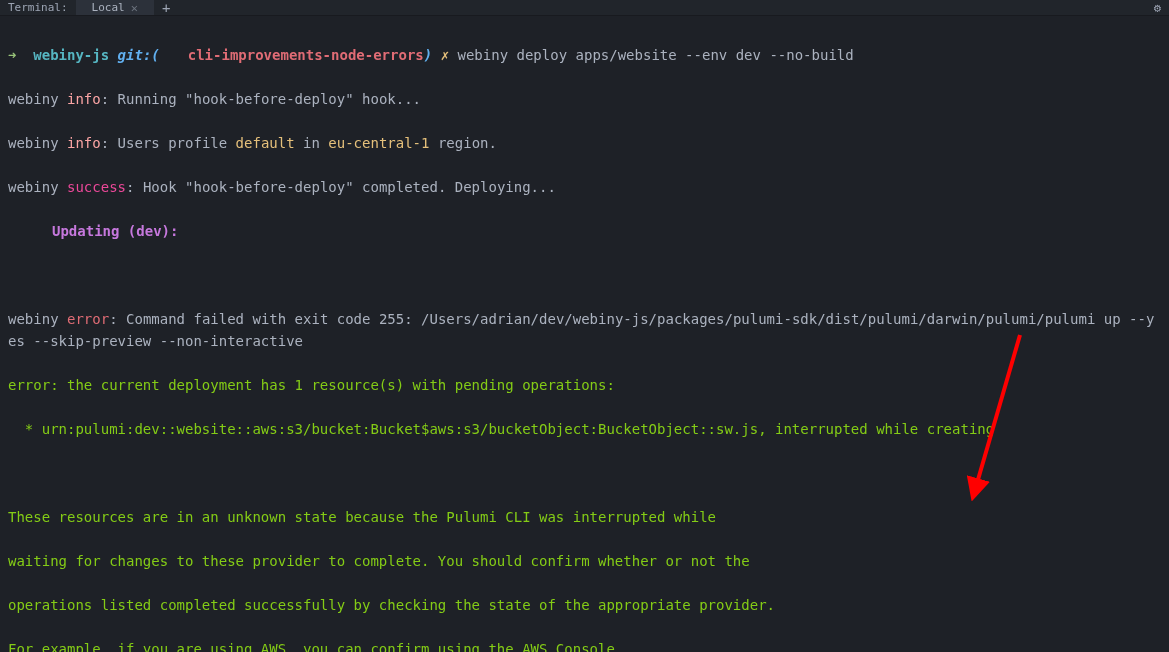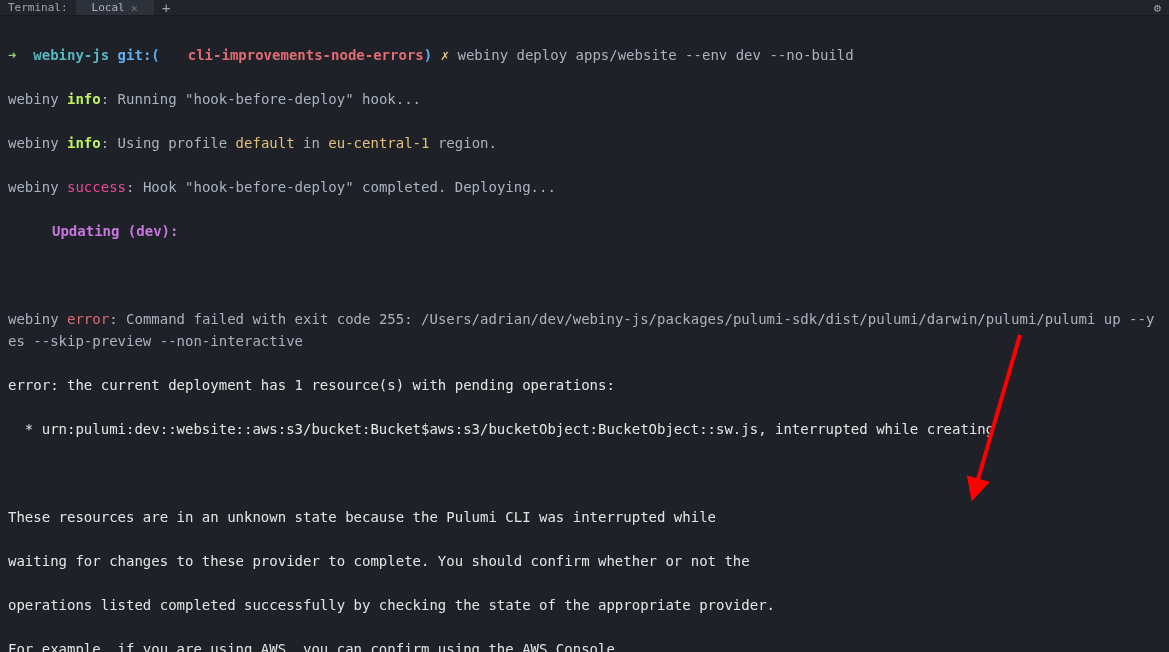--- a/index.html
+++ b/index.html
@@ -51,30 +51,30 @@
   font-size: 12px;
 }
 .terminal {
   padding: 6px 8px;
   line-height: 22px;
   white-space: pre-wrap;
   word-break: break-all;
 }
 .arrow-prompt { color: #98c379; }
 .dir { color: #56b6c2; font-weight: bold; }
-.git-label { color: #61afef; font-weight: bold; }
+.git-label { color: #61afef; font-weight: bold; font-style: italic; }
 .branch { color: #e06c75; font-weight: bold; margin-left: 28px; }
 .x-mark { color: #e5c07b; font-weight: bold; }
 .cmd { color: #abb2bf; }
-.info { color: #bef264; font-weight: bold; }
+.info { color: #fca5a5; }
 .success { color: #ec4899; margin-top: 47px; }
 .error { color: #e06c75; }
 .highlight-yellow { color: #e5c07b; }
 .updating { color: #c678dd; font-weight: bold; margin-left: 44px; }
-.dimmed { color: #e5e5e5; }
+.dimmed { color: #84cc16; }
 .red-arrow {
   position: absolute;
   top: 330px;
   left: 960px;
   pointer-events: none;
 }
 </style>
 </head>
 <body>
 
@@ -84,21 +84,21 @@
     <span>Local</span>
     <span class="tab-close">✕</span>
   </div>
   <span class="tab-plus">+</span>
   <span class="gear">⚙</span>
 </div>
 
 <div class="terminal">
 <div><span class="arrow-prompt">➜</span>  <span class="dir">webiny-js</span> <span class="git-label">git:(</span><span class="branch">cli-improvements-node-errors</span><span class="git-label">)</span> <span class="x-mark">✗</span> <span class="cmd">webiny deploy apps/website --env dev --no-build</span></div>
 <div><span>webiny </span><span class="info">info</span><span>: Running "hook-before-deploy" hook...</span></div>
-<div><span>webiny </span><span class="info">info</span><span>: Using profile </span><span class="highlight-yellow">default</span><span> in </span><span class="highlight-yellow">eu-central-1</span><span> region.</span></div>
+<div><span>webiny </span><span class="info">info</span><span>: Users profile </span><span class="highlight-yellow">default</span><span> in </span><span class="highlight-yellow">eu-central-1</span><span> region.</span></div>
 <div><span>webiny </span><span class="success">success</span><span>: Hook "hook-before-deploy" completed. Deploying...</span></div>
 <div><span class="updating">Updating (dev):</span></div>
 <div>&nbsp;</div>
 <div><span>webiny </span><span class="error">error</span><span>: Command failed with exit code 255: /Users/adrian/dev/webiny-js/packages/pulumi-sdk/dist/pulumi/darwin/pulumi/pulumi up --yes --skip-preview --non-interactive</span></div>
 <div class="dimmed">error: the current deployment has 1 resource(s) with pending operations:</div>
 <div class="dimmed">  * urn:pulumi:dev::website::aws:s3/bucket:Bucket$aws:s3/bucketObject:BucketObject::sw.js, interrupted while creating</div>
 <div>&nbsp;</div>
 <div class="dimmed">These resources are in an unknown state because the Pulumi CLI was interrupted while</div>
 <div class="dimmed">waiting for changes to these provider to complete. You should confirm whether or not the</div>
 <div class="dimmed">operations listed completed successfully by checking the state of the appropriate provider.</div>

